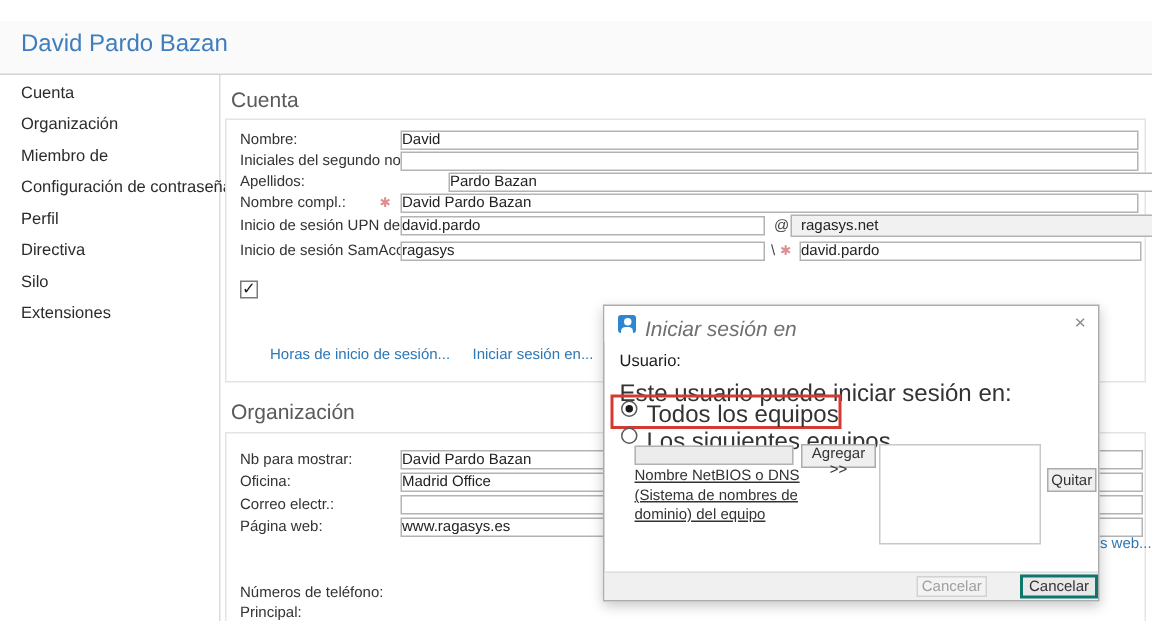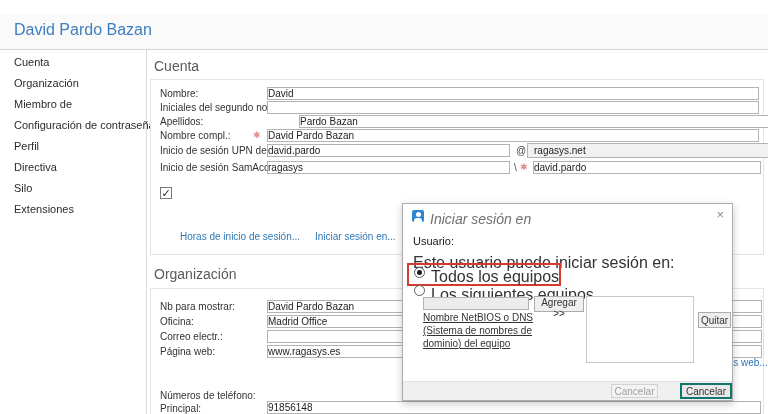--- a/index.html
+++ b/index.html
@@ -126,21 +126,20 @@
   <input class="tb" style="left: 267px; top: 345px; width: 290px;" value="www.ragasys.es">
 
   <input class="tb" style="left: 620px; top: 300px; width: 142px;">
   <input class="tb" style="left: 620px; top: 315px; width: 142px;">
   <input class="tb" style="left: 620px; top: 330px; width: 142px;">
   <input class="tb" style="left: 620px; top: 345px; width: 142px;">
   <div class="lnk" style="left:676px;top:357px">Otras páginas web...</div>
 
   <div class="lbl" style="left:160px;top:390px">Números de teléfono:</div>
   <div class="lbl" style="left:160px;top:403px">Principal:</div>
-  <input class="tb" style="left: 267px; top: 401px; width: 494px;" value="91856148">
 
   <div class="dialog">
     <div class="dlg-titlebar">
       <span class="dlg-usericon"></span>
       <span class="dlg-title">Iniciar sesión en</span>
       <span class="dlg-close">×</span>
     </div>
 
     <div class="dlg-text" style="left:10px;top:31px;font-size:11px;color:#1a1a1a">Usuario:</div>
     <div class="dlg-text" style="left:10px;top:50px">Este usuario puede iniciar sesión en:</div>

